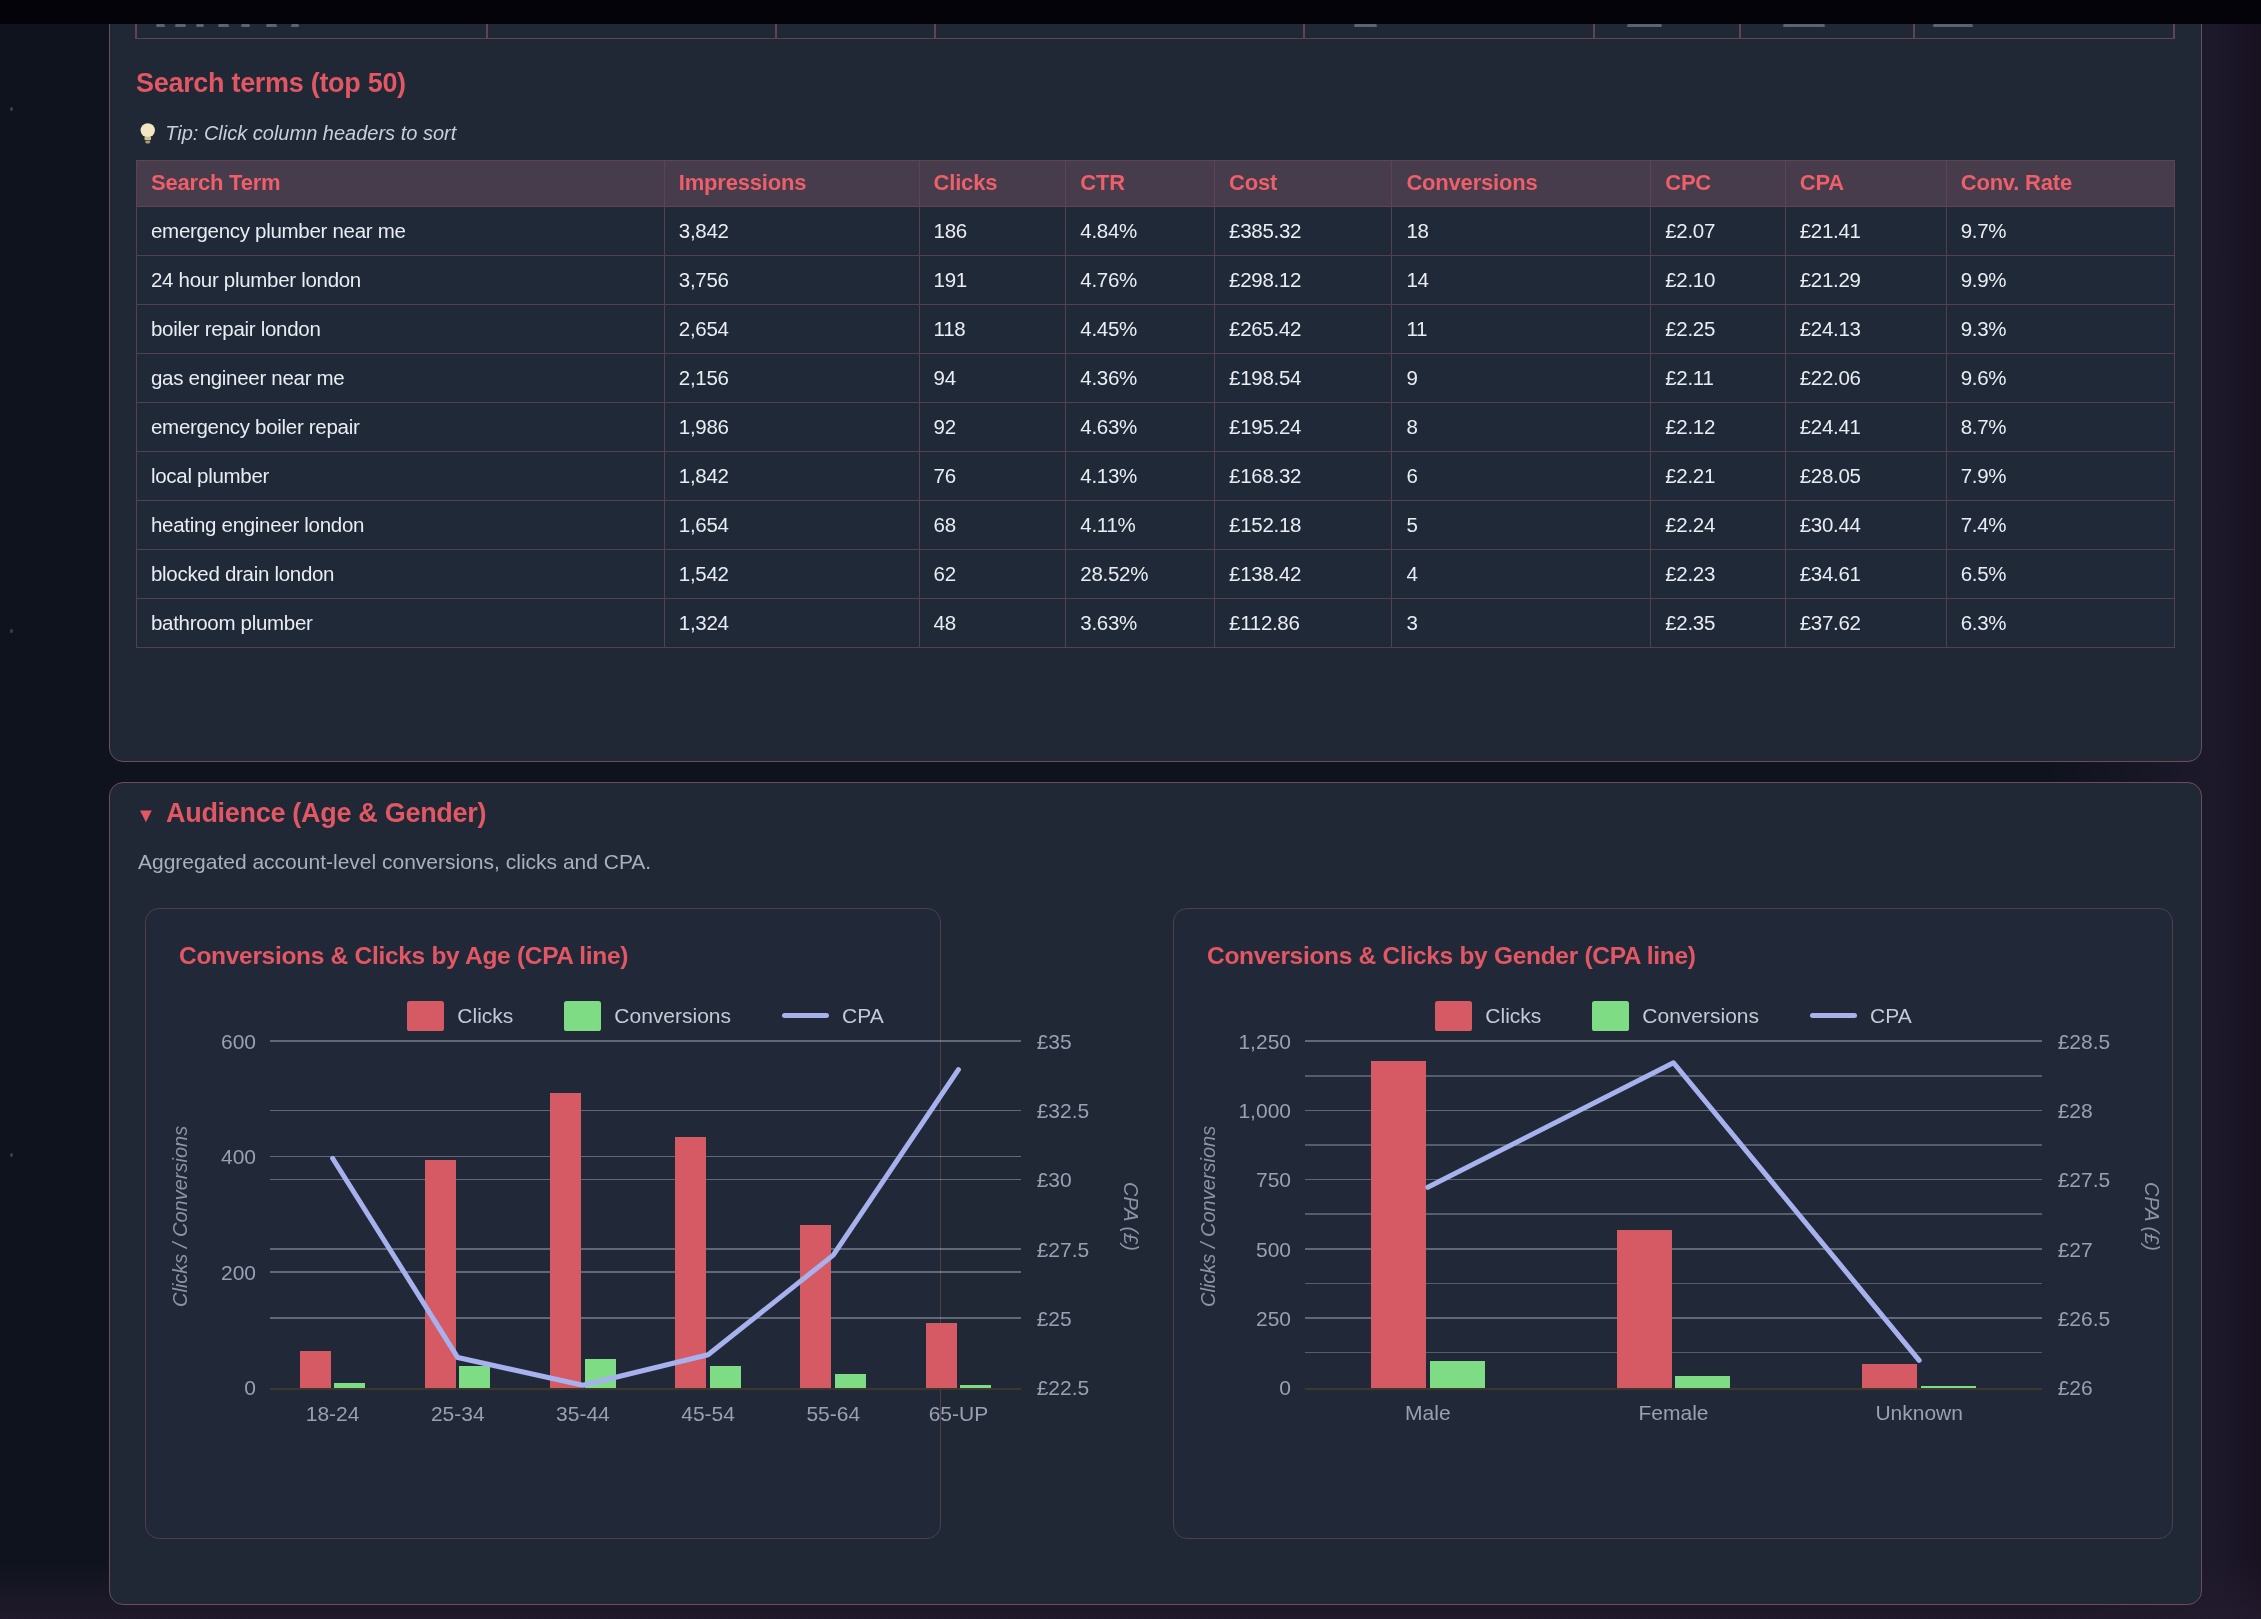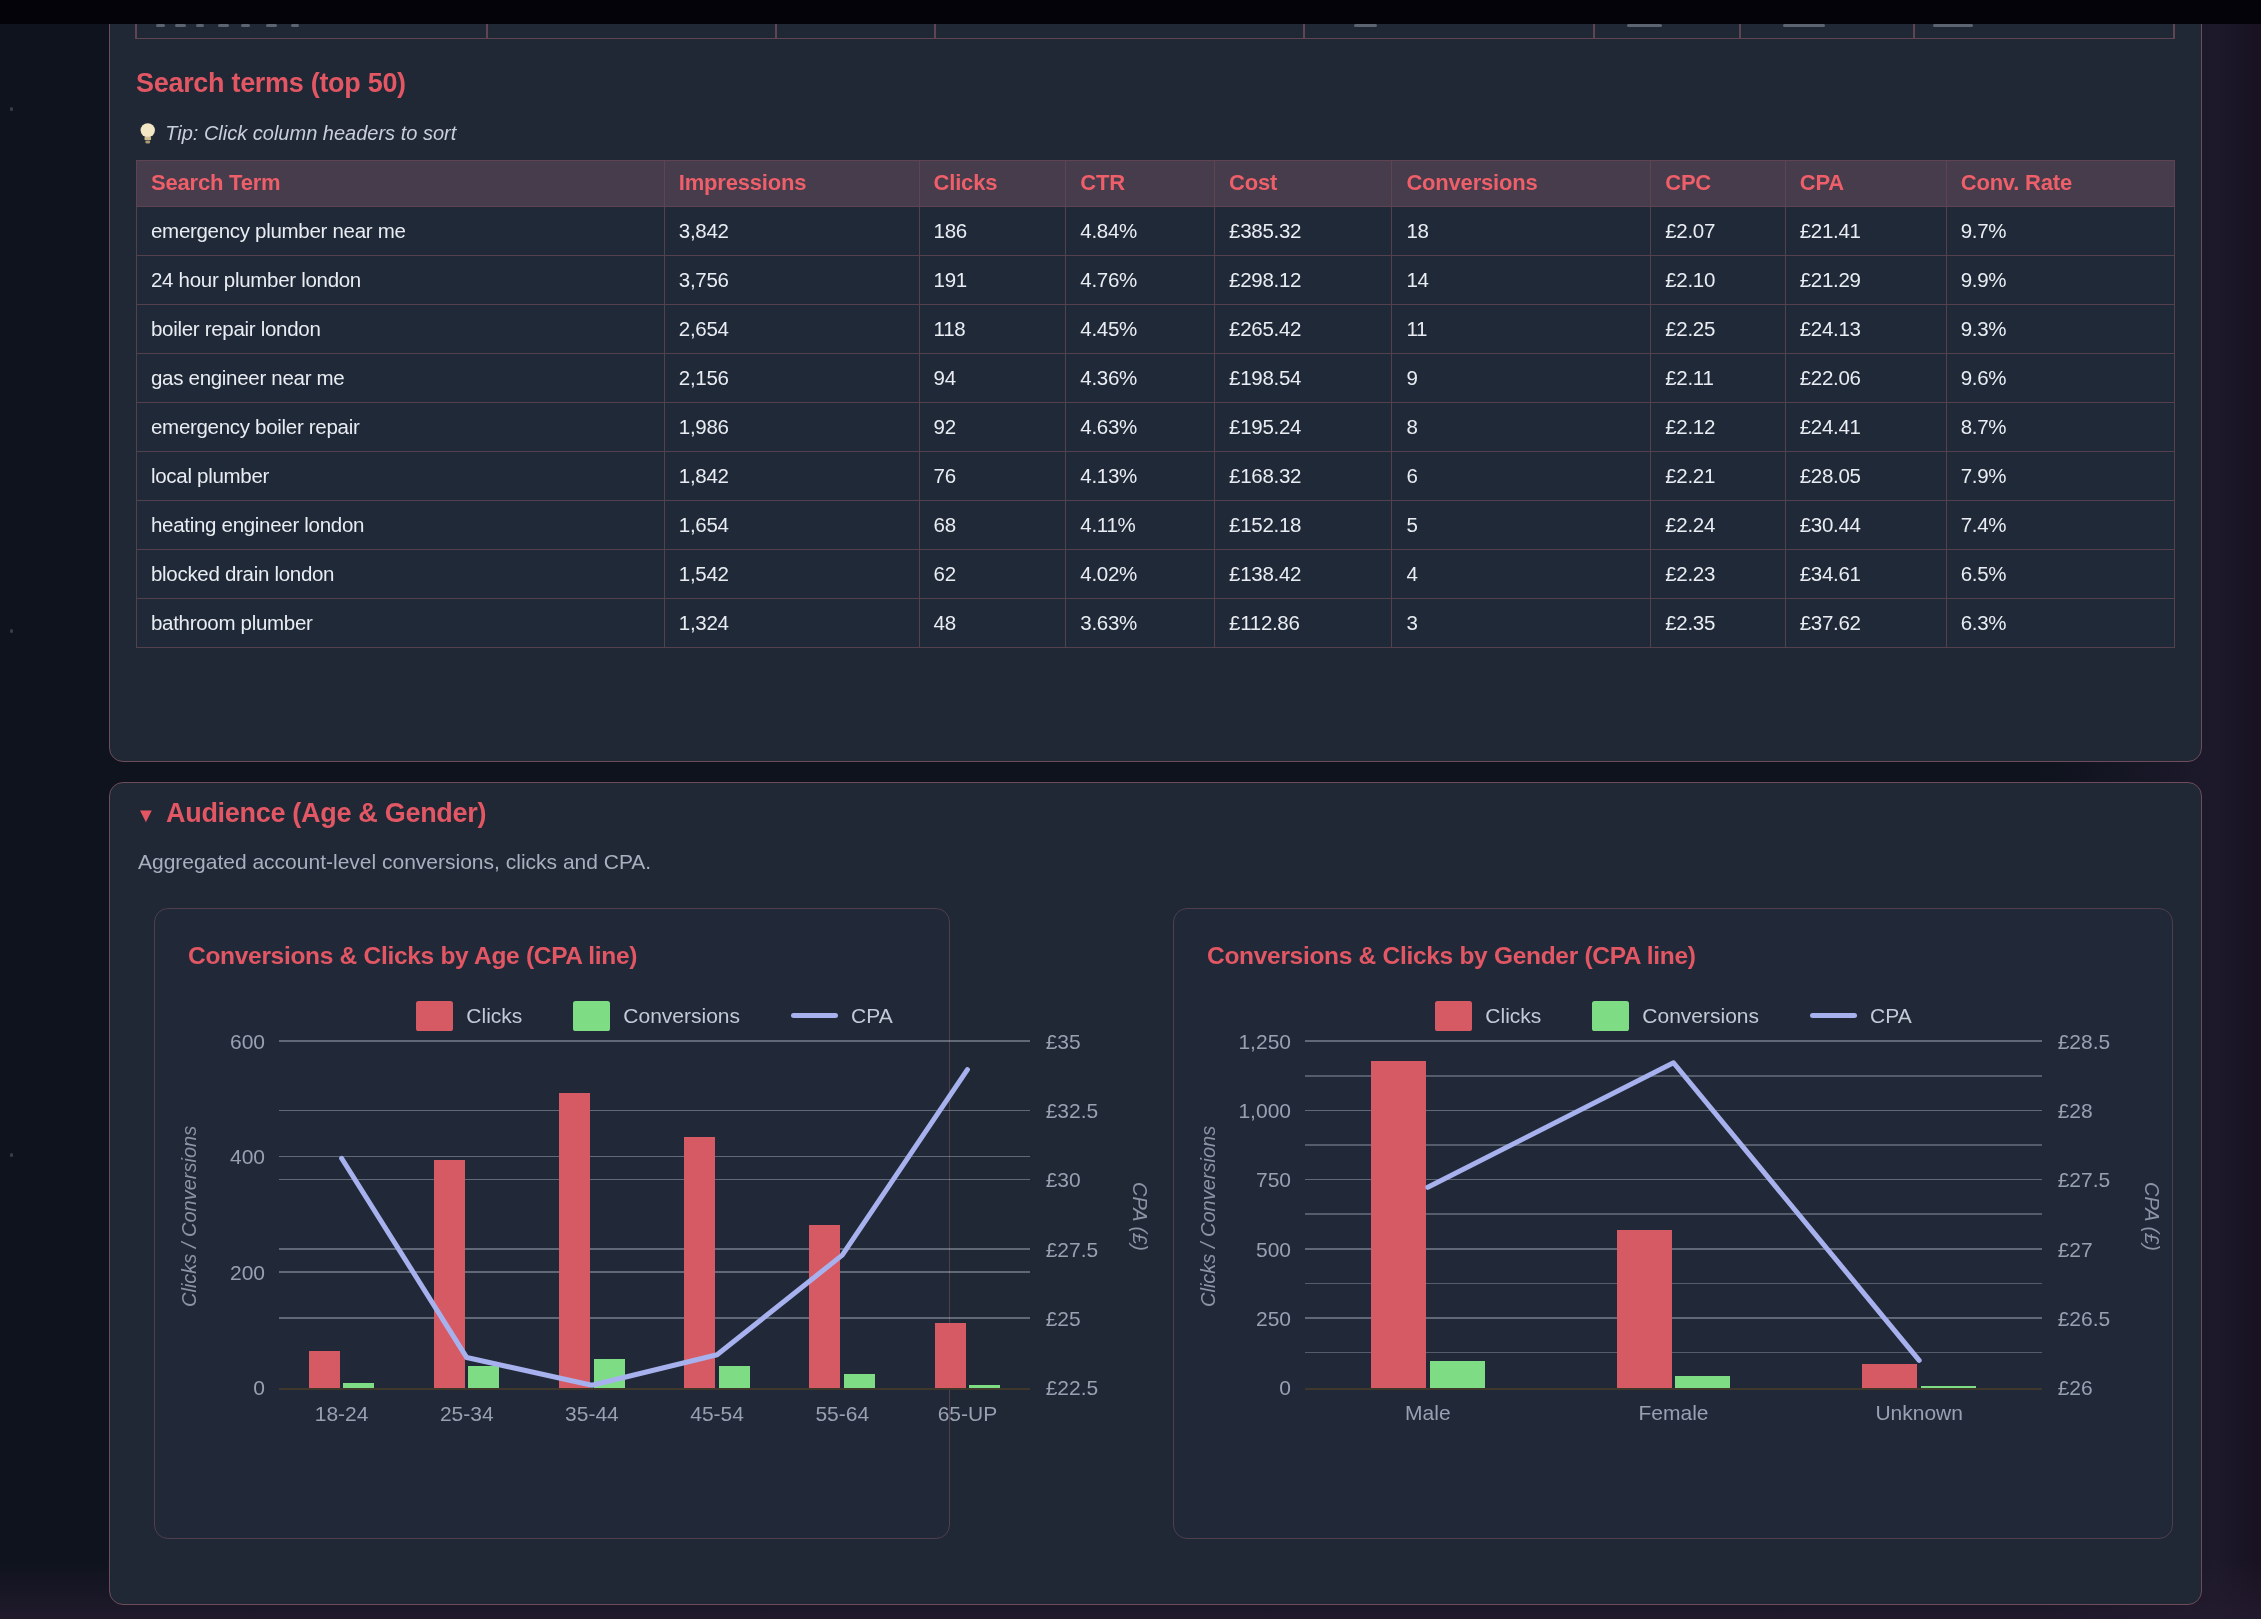--- a/index.html
+++ b/index.html
@@ -43,21 +43,21 @@
     height:46px; padding:0 0 0 14px; border:1.7px solid #5d4450; cursor:pointer; letter-spacing:-0.2px;
   }
   .terms-table td {
     background:#202937; font-size:20.5px; color:#e9edf3; height:49px; padding:0 0 0 14px;
     border:1.7px solid #55404d; letter-spacing:-0.3px;
   }
 
   
   .chart-card { position:absolute; top:125px; height:631px; background:#212939; border:1.7px solid #4f3e4c;
     border-radius:14px; z-index:2; }
-  #chart-age    { left:44px;  width:796px; }
+  #chart-age    { left:35px;  width:796px; }
   #chart-gender { left:1063px; width:1000px; }
   .chart-title { position:absolute; left:33px; top:33px; font-size:24.5px; font-weight:bold; color:#e25763;
     letter-spacing:-0.3px; }
   .legend { position:absolute; top:89px; height:35px; display:flex; justify-content:center; align-items:center;
     gap:51px; }
   .legend-item { display:flex; align-items:center; gap:13px; cursor:pointer; }
   .legend-label { font-size:21px; color:#c3cad6; }
   .sw-bar { width:37px; height:30px; border-radius:2.6px; display:inline-block; }
   .sw-line { width:47px; height:4.4px; border-radius:2.6px; display:inline-block; }
 
@@ -200,21 +200,21 @@
           <td>£152.18</td>
           <td>5</td>
           <td>£2.24</td>
           <td>£30.44</td>
           <td>7.4%</td>
         </tr>
         <tr>
           <td>blocked drain london</td>
           <td>1,542</td>
           <td>62</td>
-          <td>4.02%</td>
+          <td>28.52%</td>
           <td>£138.42</td>
           <td>4</td>
           <td>£2.23</td>
           <td>£34.61</td>
           <td>6.5%</td>
         </tr>
         <tr>
           <td>bathroom plumber</td>
           <td>1,324</td>
           <td>48</td>

